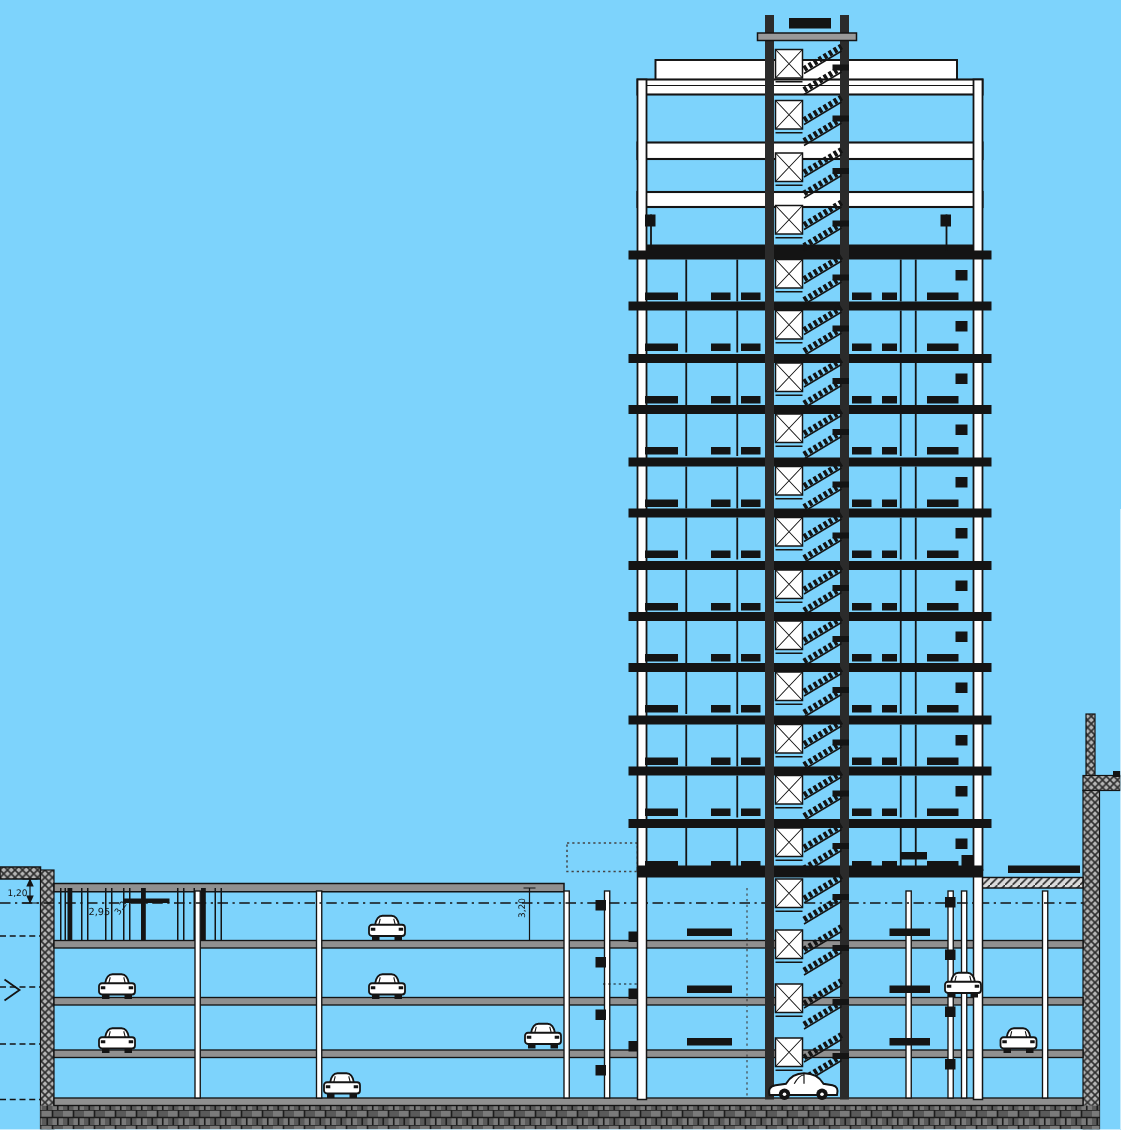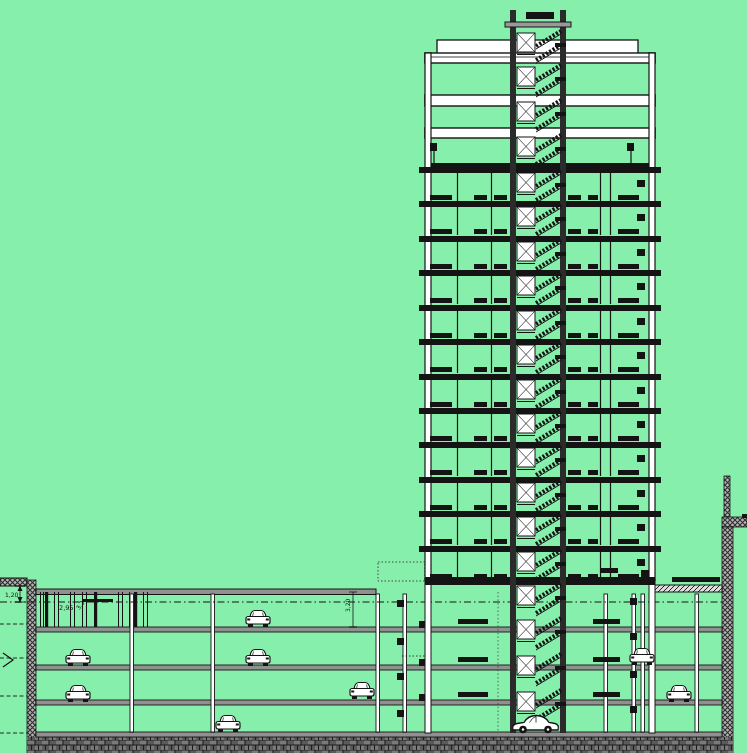--- a/index.html
+++ b/index.html
@@ -1,16 +1,16 @@
 <!DOCTYPE html>
 <html><head>
 <meta charset="utf-8">
 <style>
   html,body{margin:0;padding:0;background:#fff;}
-  #stage{position:relative;width:747px;height:753px;background:#86efac;overflow:hidden;
+  #stage{position:relative;width:747px;height:753px;background:#7dd3fc;overflow:hidden;
          font-family:"DejaVu Sans",sans-serif;}
   svg{position:absolute;left:0;top:0;}
   svg text{font-family:"DejaVu Sans",sans-serif;fill:#141414;}
 </style>
 </head>
 <body>
 
 <div id="stage">
 <svg width="747" height="753" viewBox="0 0 747 753">
   <defs>

